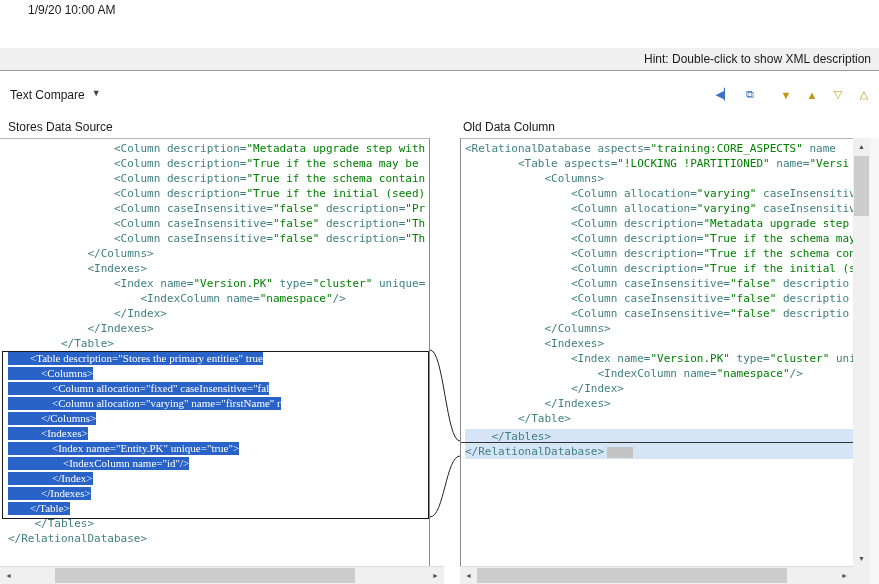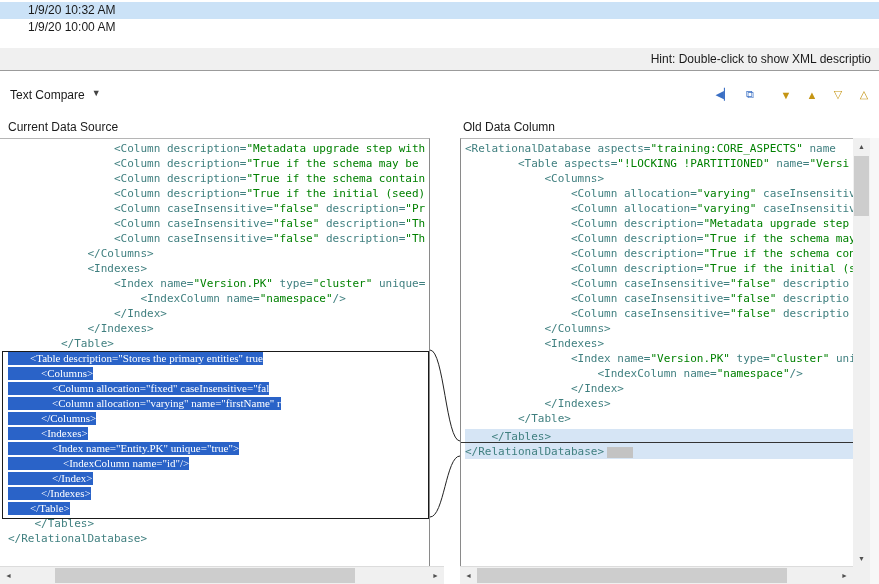--- a/index.html
+++ b/index.html
@@ -71,51 +71,48 @@
   #sb-corner{position:absolute;left:853px;width:17px;bottom:0;height:17px;background:#f0f0f0;}
   #overview-strip{position:absolute;left:870px;right:0;top:67px;bottom:0;background:#f7f7f7;}
   #gutter-bottom{position:absolute;left:444px;width:16px;bottom:0;height:17px;background:#fff;}
 </style>
 </head>
 <body>
 
 <div id="root">
 
   <div id="history">
-    <div class="hrow selected">
-      <span>1/9/20 10:32 AM</span>
-    </div>
     <div class="hrow">
       <span>1/9/20 10:00 AM</span>
     </div>
   </div>
 
   <div id="hintbar">
-    <span>Hint: Double-click to show XML descriptio</span>
+    <span>Hint: Double-click to show XML description</span>
   </div>
 
   <div id="compare">
 
     <div id="cmp-header">
       <div id="cmp-title">
         <span>Text Compare</span>
         <span class="dd">▼</span>
       </div>
       <div id="cmp-toolbar">
           <div class="tb-btn" style="color: rgb(58, 111, 196);">◀▏</div>
           <div class="tb-btn" style="color: rgb(58, 111, 196);">⧉</div>
           <div class="tb-btn" style="color: rgb(197, 149, 20);">▼</div>
           <div class="tb-btn" style="color: rgb(197, 149, 20);">▲</div>
           <div class="tb-btn" style="color: rgb(197, 149, 20);">▽</div>
           <div class="tb-btn" style="color: rgb(197, 149, 20);">△</div>
         </div>
     </div>
 
     <div id="pane-headers">
-      <span id="left-pane-title">Current Data Source</span>
+      <span id="left-pane-title">Stores Data Source</span>
       <span id="right-pane-title">Old Data Column</span>
     </div>
 
     <div id="left-pane">
       <div class="code" id="left-code">
           <div class="code-line"><span><span class="tag">                &lt;Column description=</span><span class="str">"Metadata upgrade step with</span></span></div>
           <div class="code-line"><span><span class="tag">                &lt;Column description=</span><span class="str">"True if the schema may be </span></span></div>
           <div class="code-line"><span><span class="tag">                &lt;Column description=</span><span class="str">"True if the schema contain</span></span></div>
           <div class="code-line"><span><span class="tag">                &lt;Column description=</span><span class="str">"True if the initial (seed)</span></span></div>
           <div class="code-line"><span><span class="tag">                &lt;Column caseInsensitive=</span><span class="str">"false"</span><span class="tag"> description=</span><span class="str">"Pr</span></span></div>

